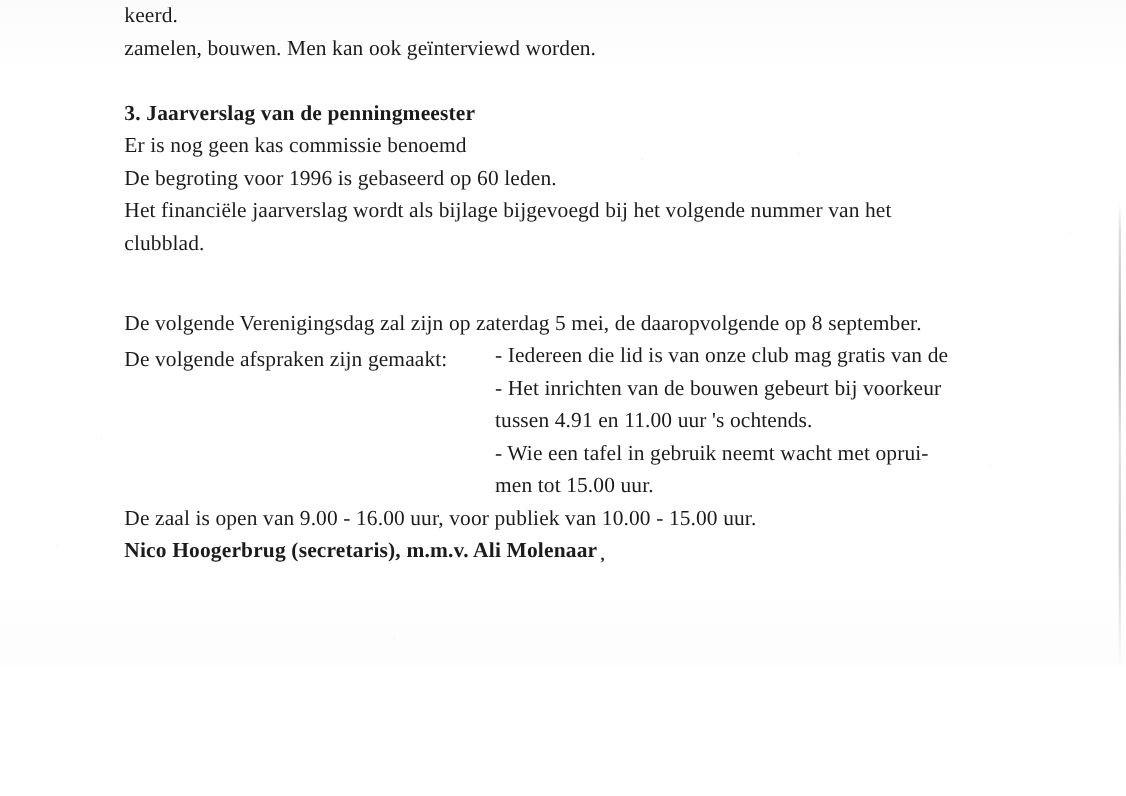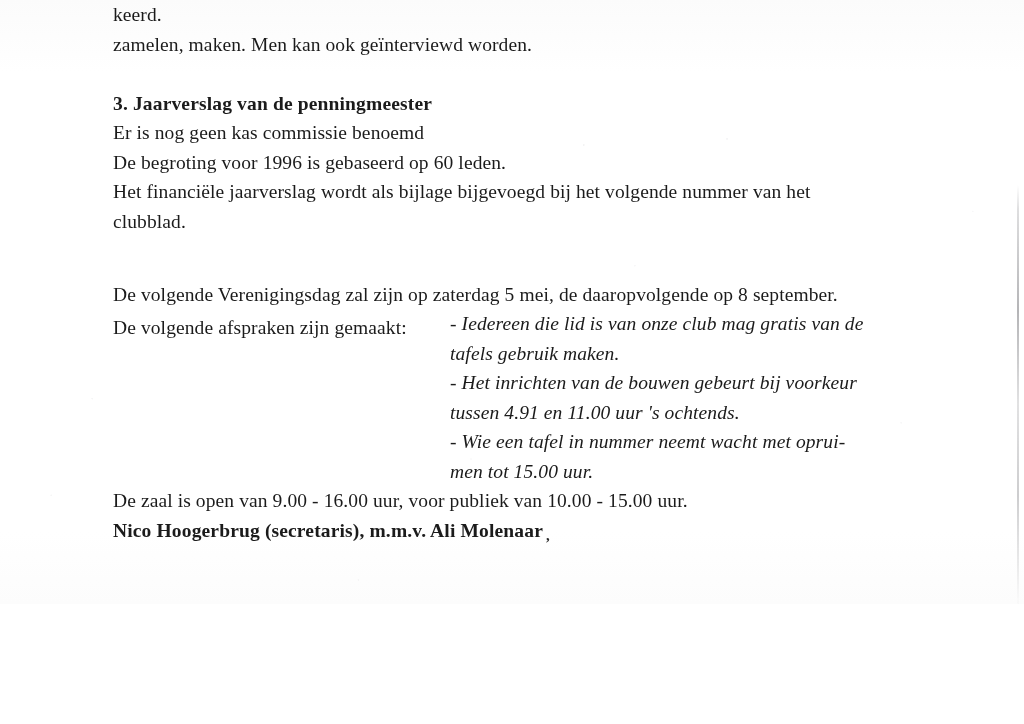--- a/index.html
+++ b/index.html
@@ -106,21 +106,20 @@
     height: 29.5px;
   }
   .row2 .label {
     position: absolute;
     left: 0;
     top: 4px;
     text-align: right;
   }
   .indent {
     margin-left: 337px;
-    font-style: italic;
   }
   .indent .ln { white-space: pre; }
 
   .sig-mark {
     font-size: 15px;
     color: #2a2a2a;
     position: relative;
     top: 3px;
     left: 3px;
   }
@@ -130,45 +129,44 @@
 
 <div id="page">
 
   <div class="grain"></div>
   <div class="scanline"></div>
   <div class="scanline2"></div>
 
   <div id="body-text">
 
     <div class="ln">keerd.</div>
-    <div class="ln">zamelen, maken. Men kan ook geïnterviewd worden.</div>
+    <div class="ln">zamelen, bouwen. Men kan ook geïnterviewd worden.</div>
 
     <div class="spacer"></div>
 
     <div class="ln bold">3. Jaarverslag van de penningmeester</div>
     <div class="ln">Er is nog geen kas commissie benoemd</div>
     <div class="ln">De begroting voor 1996 is gebaseerd op 60 leden.</div>
     <div class="ln">Het financiële jaarverslag wordt als bijlage bijgevoegd bij het volgende nummer van het</div>
     <div class="ln">clubblad.</div>
 
     <div class="spacer"></div>
     <div class="spacer-sm"></div>
 
     <div class="ln">De volgende Verenigingsdag zal zijn op zaterdag 5 mei, de daaropvolgende op 8 september.</div>
 
     <div class="row2">
       <div class="ln label">De volgende afspraken zijn gemaakt:</div>
     </div>
 
     <div class="indent" style="margin-top:-29.5px;">
       <div class="ln">- Iedereen die lid is van onze club mag gratis van de</div>
-      <div class="ln">tafels gebruik maken.</div>
       <div class="ln">- Het inrichten van de bouwen gebeurt bij voorkeur</div>
       <div class="ln">tussen 4.91 en 11.00 uur 's ochtends.</div>
-      <div class="ln">- Wie een tafel in nummer neemt wacht met oprui-</div>
+      <div class="ln">- Wie een tafel in gebruik neemt wacht met oprui-</div>
       <div class="ln">men tot 15.00 uur.</div>
     </div>
 
     <div class="ln">De zaal is open van 9.00 - 16.00 uur, voor publiek van 10.00 - 15.00 uur.</div>
 
     <div class="ln bold"><span>Nico Hoogerbrug (secretaris), m.m.v. Ali Molenaar</span><span class="sig-mark">,</span></div>
 
   </div>
 </div>
 

